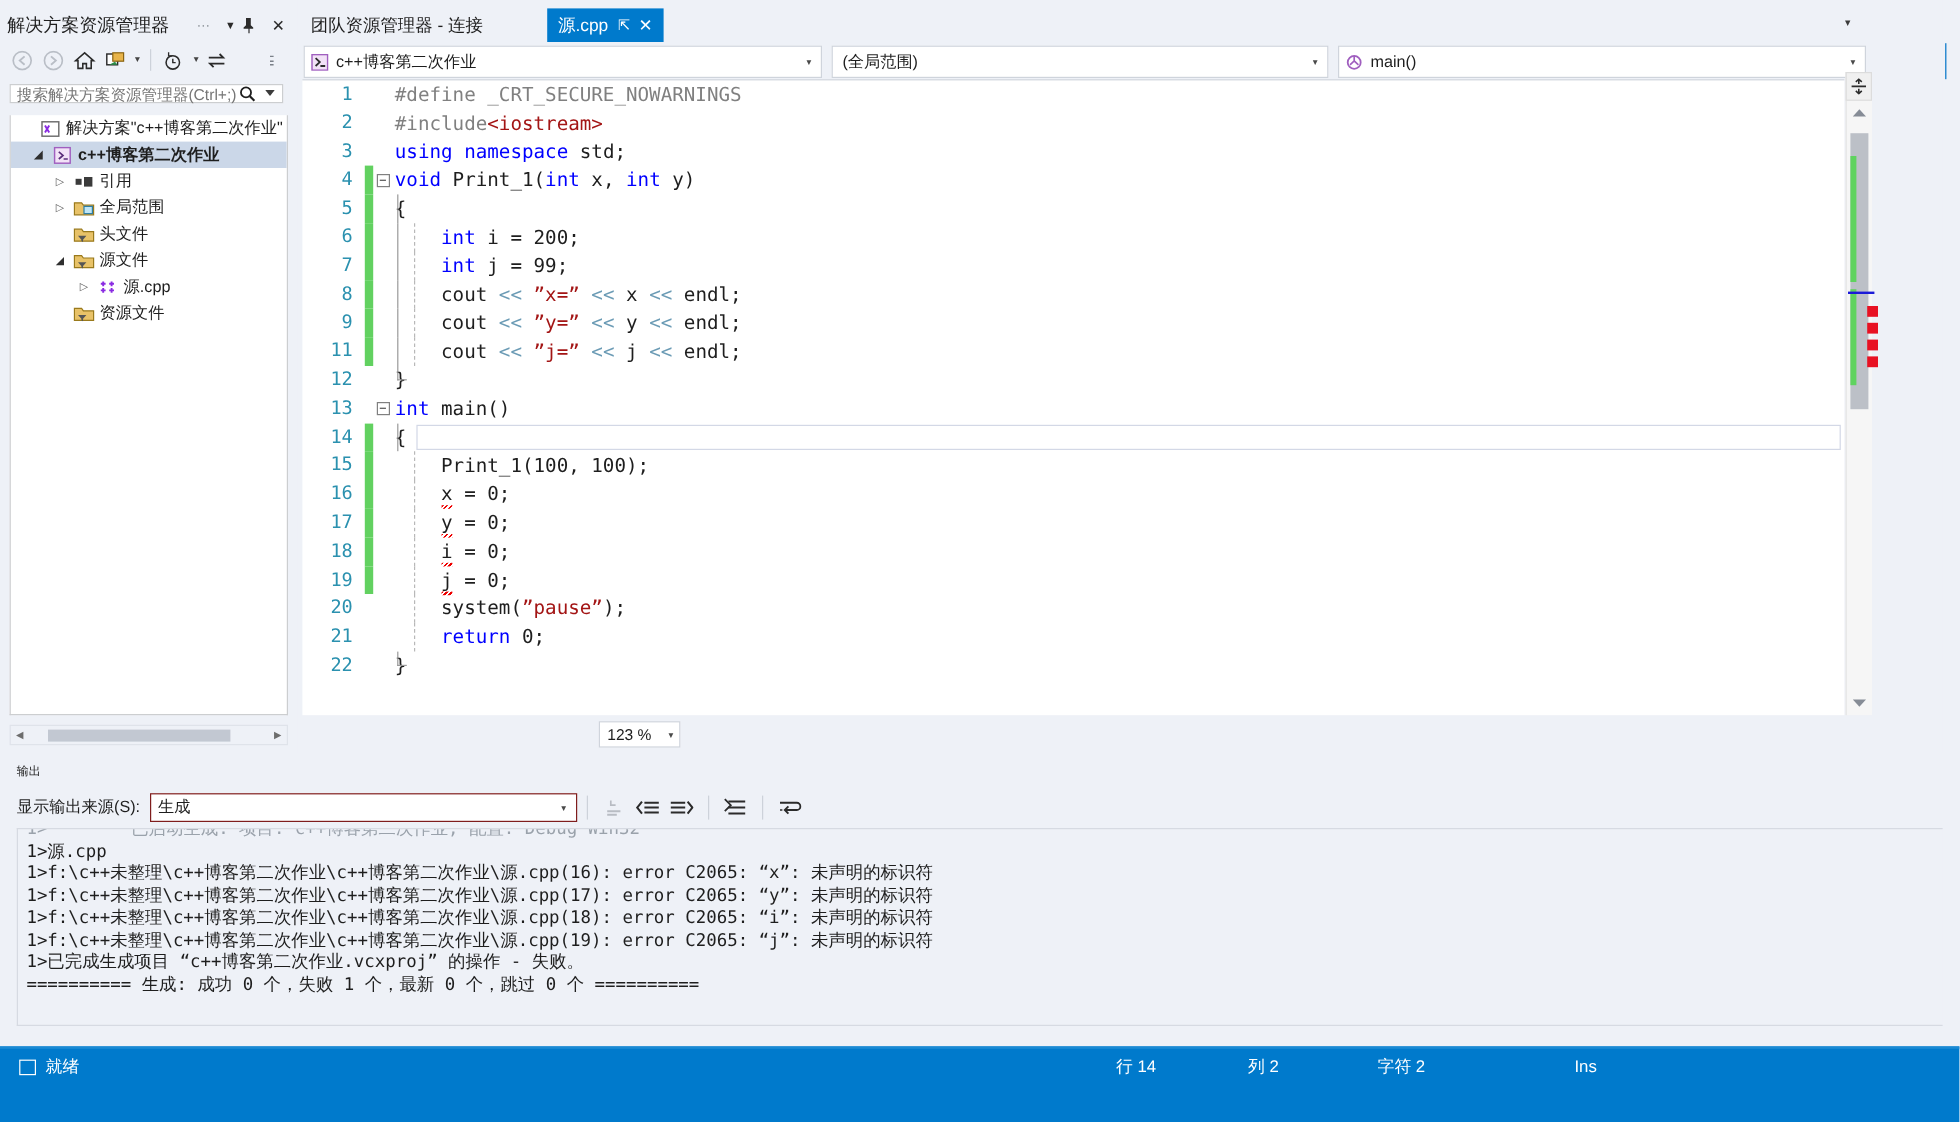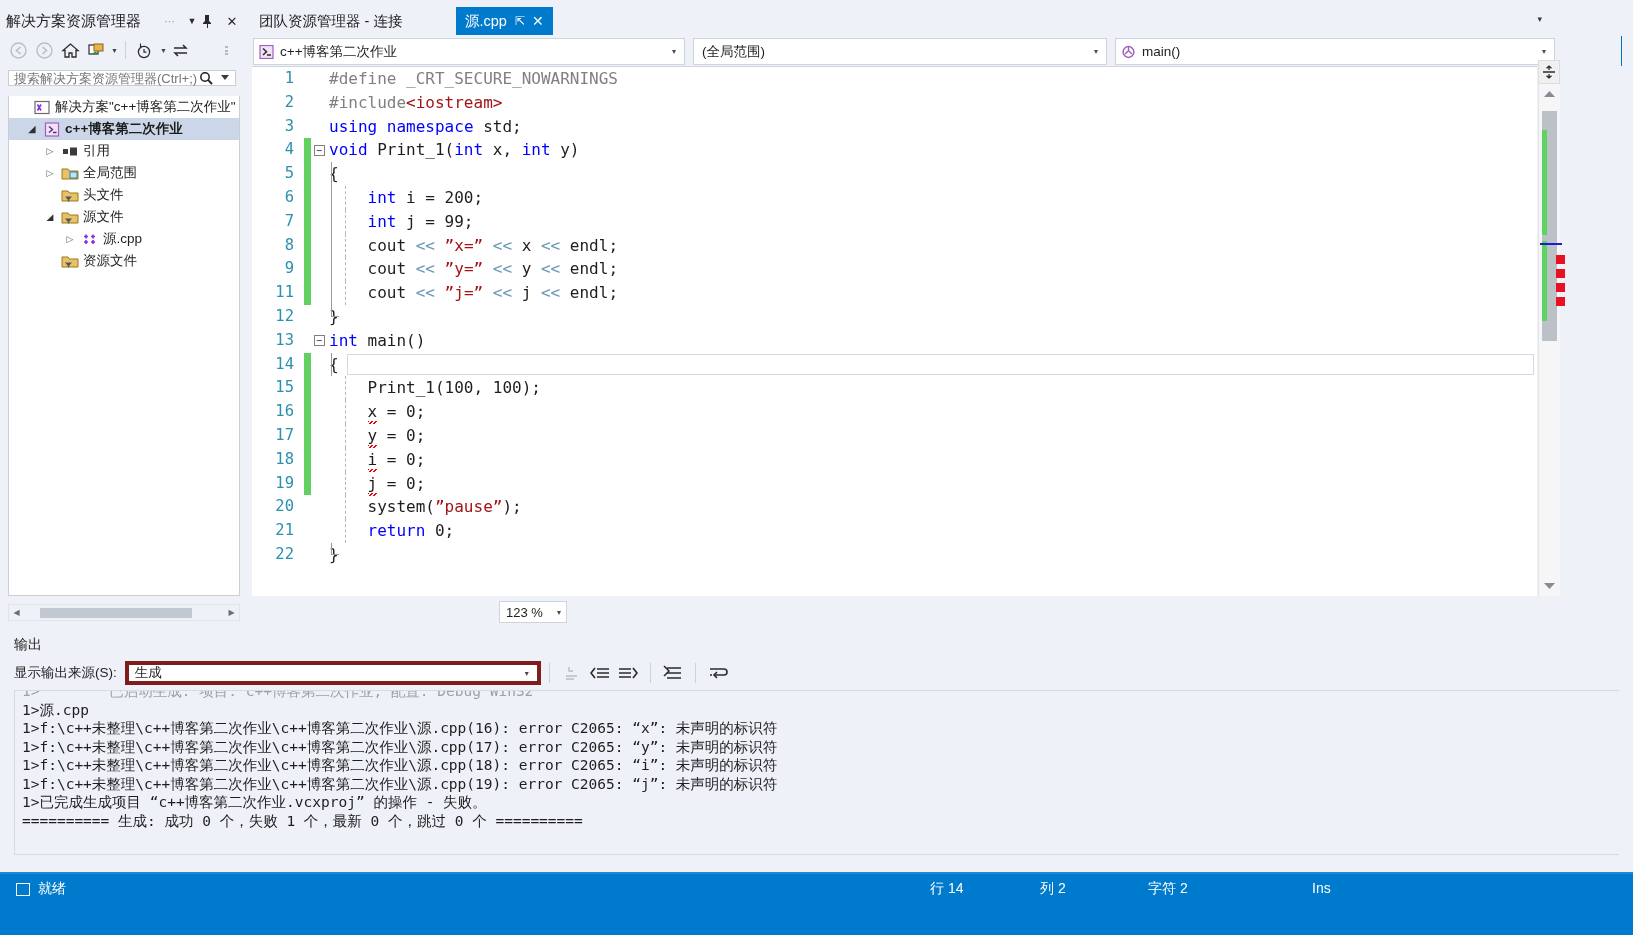--- a/index.html
+++ b/index.html
@@ -182,25 +182,25 @@
   }
   .zoombox .zval { padding-left: 6px; flex: 1; }
   .zoombox .zcaret { width: 14px; text-align: center; font-size: 8px; color: #4a4a4a; }
 
   
   .right-gutter { position: absolute; left: 1619px; top: 0; width: 14px; height: 628px; background: #eef1f7; }
   .rg-line { position: absolute; left: 1621px; top: 36px; width: 1px; height: 30px; background: #0073c8; }
 
   
   #output-panel { position: absolute; left: 0; top: 630px; width: 1633px; height: 235px; background: #eef1f7; }
-  .out-title { position: absolute; left: 14px; top: 6px; font-size: 14px; color: #1e1e1e; }
+  .out-title { position: absolute; left: 14px; top: 6px; font-size: 10px; color: #1e1e1e; }
   .out-toolbar { position: absolute; left: 14px; top: 30px; height: 26px; display: flex; align-items: center; }
   .out-label { font-size: 13.5px; margin-right: 8px; }
   .out-combo {
-    width: 416px; height: 24px; background: #fff; border: 4px solid #7f1d1d;
+    width: 356px; height: 24px; background: #fff; border: 1px solid #7f1d1d;
     display: flex; align-items: center; font-size: 13.5px;
   }
   .out-combo .ovtext { flex: 1; padding-left: 6px; }
   .out-combo .ovcaret { width: 20px; text-align: center; font-size: 8px; color: #4a4a4a; }
   .out-tbsep { width: 1px; height: 20px; background: #cdd2da; margin: 0 8px; }
   .out-tbtn { width: 28px; height: 24px; display: flex; align-items: center; justify-content: center; }
   .out-text {
     position: absolute; left: 14px; top: 60px; width: 1605px; height: 165px;
     background: #eef1f7; border: 1px solid #d6dae2; border-right: 0;
     overflow: hidden; padding: 0;

